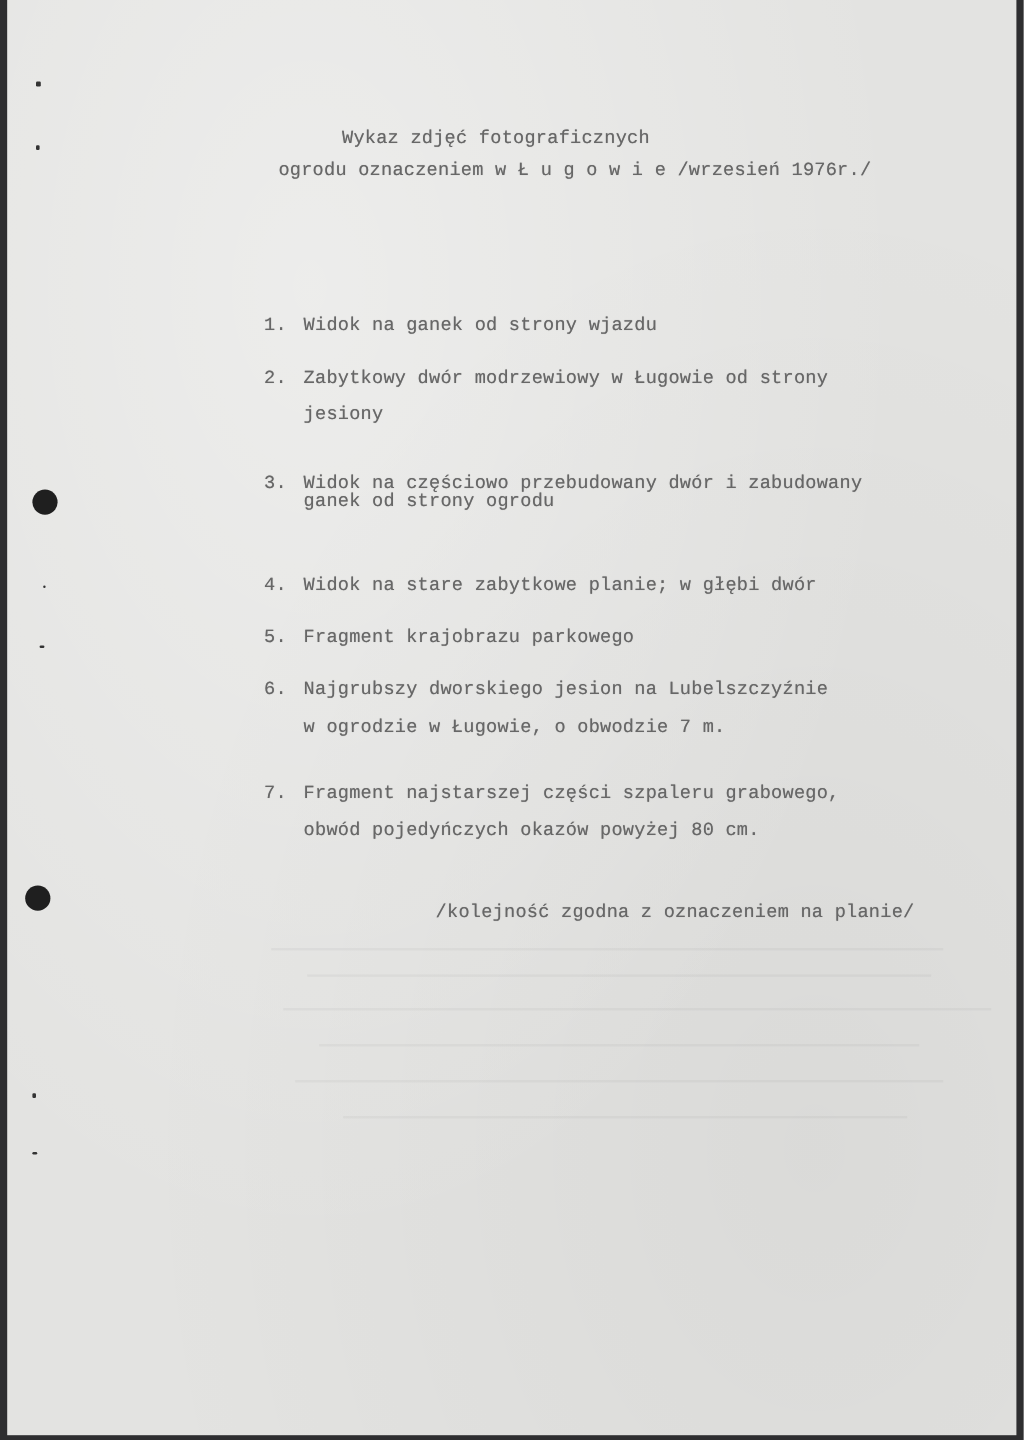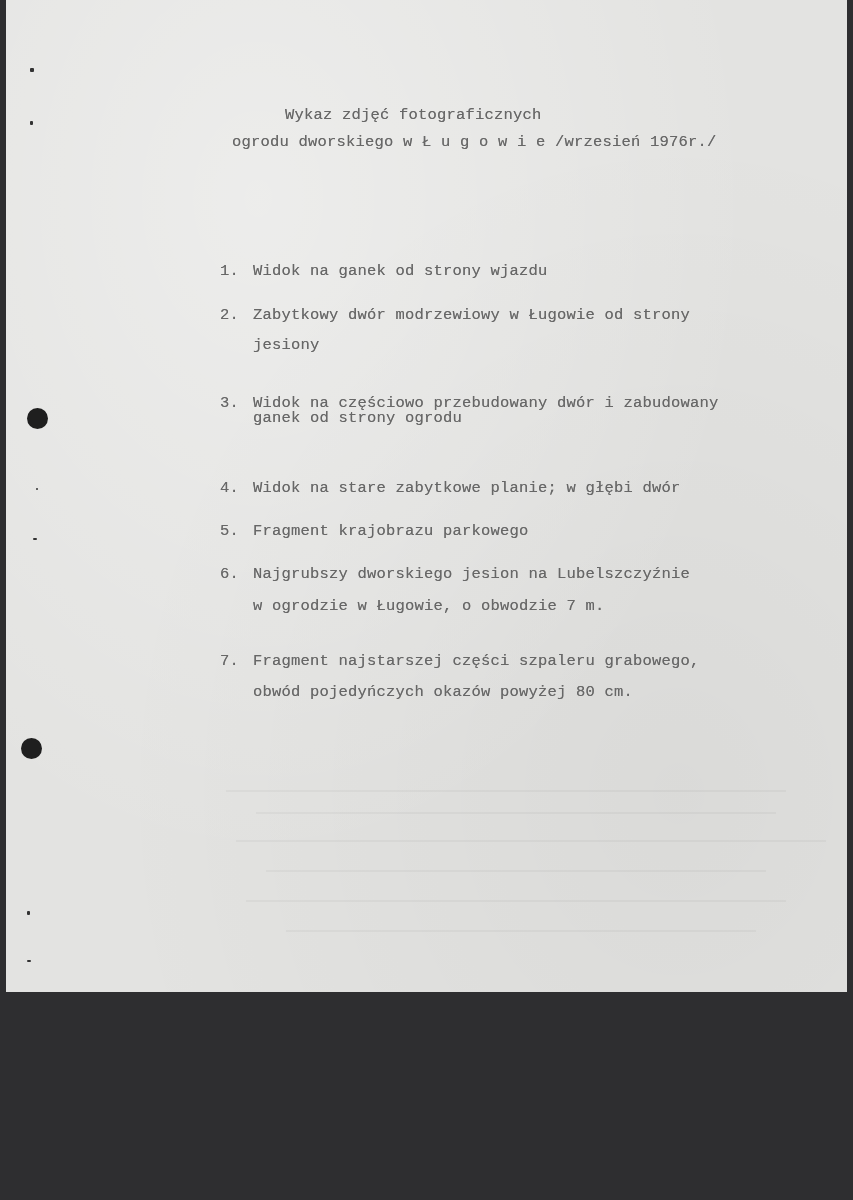--- a/index.html
+++ b/index.html
@@ -1,18 +1,18 @@
 <!DOCTYPE html>
 <html><head>
   <meta charset="utf-8">
   <style>
     html, body { margin:0; padding:0; }
     body { width:853px; height:1200px; background:#2e2e30; position:relative; overflow:hidden; }
     .page {
-      position:absolute; left:6px; top:0; width:841px; height:992px;
+      position:absolute; left:6px; top:0; width:841px; height:1196px;
       background:#e3e3e1;
       background-image:
         radial-gradient(ellipse at 30% 20%, rgba(255,255,255,0.35), rgba(255,255,255,0) 60%),
         radial-gradient(ellipse at 80% 80%, rgba(0,0,0,0.04), rgba(0,0,0,0) 60%);
     }
     .ghost {
       position:absolute; left:220px; width:560px; height:2px;
       background:rgba(120,120,120,0.07);
     }
     .tw {
@@ -38,21 +38,21 @@
   <div class="dot" style="left:24px;top:68px;width:4px;height:4px"></div>
   <div class="dot" style="left:24px;top:121px;width:3px;height:4px"></div>
   <div class="hole" style="left:21px;top:408px;width:21px;height:21px"></div>
   <div class="dot" style="left:30px;top:488px;width:2px;height:2px"></div>
   <div class="dot" style="left:27px;top:538px;width:4px;height:2px"></div>
   <div class="hole" style="left:15px;top:738px;width:21px;height:21px"></div>
   <div class="dot" style="left:21px;top:911px;width:3px;height:4px"></div>
   <div class="dot" style="left:21px;top:960px;width:4px;height:2px"></div>
 
   <div class="tw" style="left:279px;top:106px">Wykaz zdjęć fotograficznych</div>
-  <div class="tw" style="left:226px;top:133px">ogrodu dworskiego w Ł u g o w i e /wrzesień 1976r./</div>
+  <div class="tw" style="left:226px;top:133px">ogrodu oznaczeniem w Ł u g o w i e /wrzesień 1976r./</div>
 
   <div>
     <div class="tw" style="left:214px;top:262px">1.</div>
     <div class="tw" style="left:247px;top:262px">Widok na ganek od strony wjazdu</div>
 
     <div class="tw" style="left:214px;top:306px">2.</div>
     <div class="tw" style="left:247px;top:306px">Zabytkowy dwór modrzewiowy w Ługowie od strony</div>
     <div class="tw" style="left:247px;top:336px">jesiony</div>
 
     <div class="tw" style="left:214px;top:394px">3.</div>
@@ -67,13 +67,14 @@
 
     <div class="tw" style="left:214px;top:565px">6.</div>
     <div class="tw" style="left:247px;top:565px">Najgrubszy dworskiego jesion na Lubelszczyźnie</div>
     <div class="tw" style="left:247px;top:597px">w ogrodzie w Ługowie, o obwodzie 7 m.</div>
 
     <div class="tw" style="left:214px;top:652px">7.</div>
     <div class="tw" style="left:247px;top:652px">Fragment najstarszej części szpaleru grabowego,</div>
     <div class="tw" style="left:247px;top:683px">obwód pojedyńczych okazów powyżej 80 cm.</div>
   </div>
 
+  <div class="tw" style="left:357px;top:751px">/kolejność zgodna z oznaczeniem na planie/</div>
 </div>
 
 </body></html>

